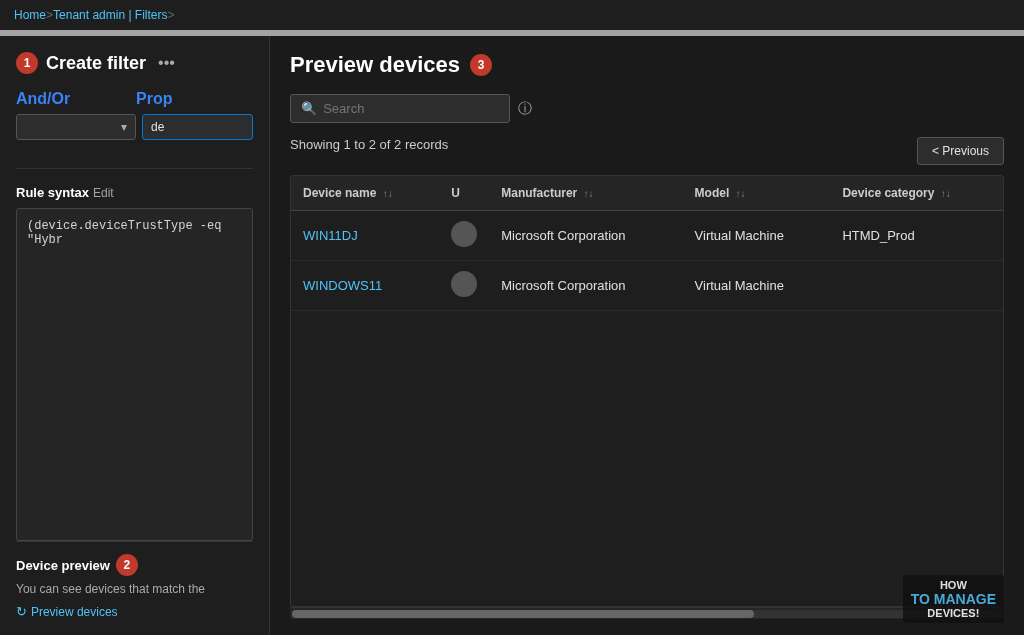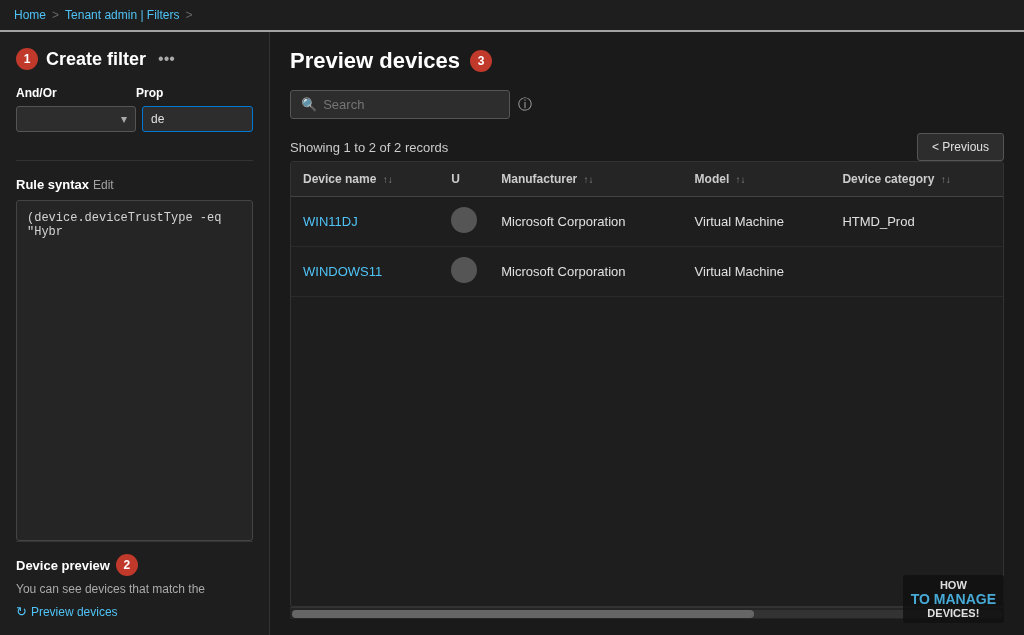--- a/index.html
+++ b/index.html
@@ -14,24 +14,23 @@
       display: flex;
       flex-direction: column;
     }
 
     
     .breadcrumb-bar {
       background: #1e1e1e;
       padding: 8px 14px;
       display: flex;
       align-items: flex-start;
-      gap: 6px;
       font-size: 12px;
       color: #999;
-      border-bottom: 2px solid #a3a3a3;
+      border-bottom: 6px solid #a3a3a3;
       flex-shrink: 0;
     }
     .breadcrumb-link {
       color: #4fc3f7;
       cursor: pointer;
     }
     .breadcrumb-sep { color: #666; }
 
     
     .main-layout {
@@ -87,22 +86,22 @@
     .filter-section {
       margin-bottom: 12px;
     }
 
     .filter-labels {
       display: flex;
       gap: 0;
       margin-bottom: 6px;
     }
     .filter-label {
-      color: #ffffff;
-      font-size: 12px;
+      color: #3b82f6;
+      font-size: 16px;
       font-weight: 600;
     }
     .filter-label-and-or { width: 120px; }
     .filter-label-prop { flex: 1; }
 
     .filter-row {
       display: flex;
       gap: 6px;
       align-items: center;
     }
@@ -280,22 +279,23 @@
       width: 140px;
     }
     .info-icon {
       color: #aaa;
       font-size: 14px;
       cursor: pointer;
     }
 
     .table-toolbar {
       display: flex;
-      align-items: center;
+      align-items: flex-start;
       justify-content: space-between;
+      margin-bottom: 10px;
       flex-shrink: 0;
       gap: 11px;
     }
     .records-info {
       font-size: 13px;
       color: #ccc;
     }
     .prev-btn {
       background: #2d2d2d;
       border: 1px solid #555;

